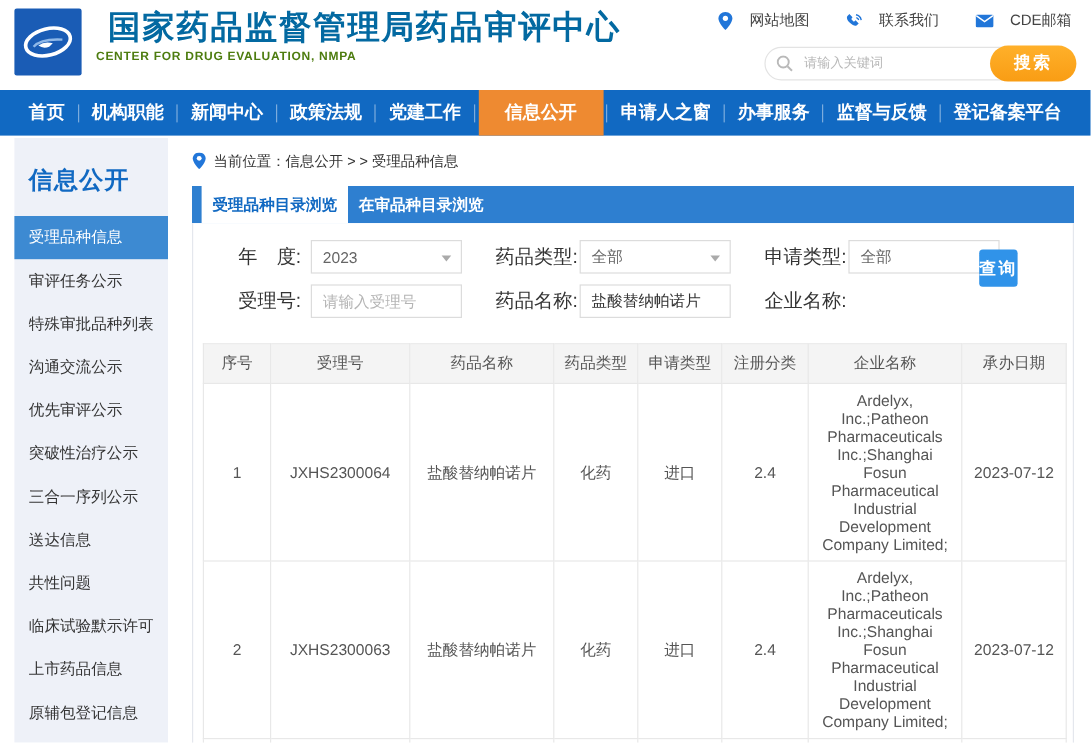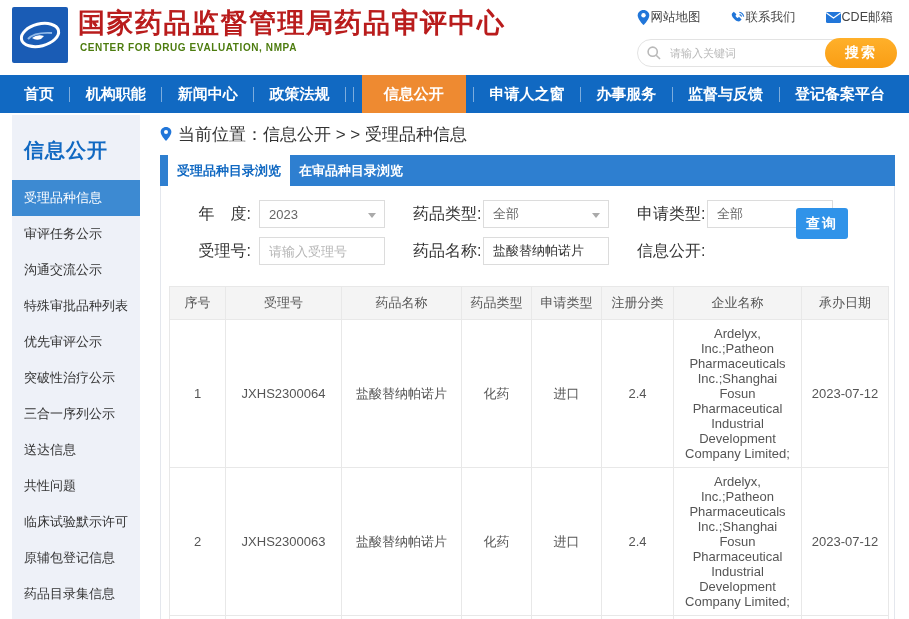--- a/index.html
+++ b/index.html
@@ -4,24 +4,24 @@
 <style>
   * { box-sizing: border-box; margin: 0; padding: 0; }
   html,body { background:#fff; }
   .viewport {
     position: relative; width: 909px; height: 619px; overflow: hidden;
     background: #fff; font-family: "Liberation Sans", sans-serif;
   }
   
   .header { position:absolute; top:0; left:0; width:909px; height:75px; background:#fff; }
   .logo { position:absolute; left:12px; top:7px; width:56px; height:56px; background:#1a5cb5; border-radius:2px; cursor:pointer; }
-  .brand-title { position:absolute; left:78px; top:5px; font-size:27px; font-weight:bold; color:#b91c1c; letter-spacing:1.5px; white-space:nowrap; }
+  .brand-title { position:absolute; left:90px; top:5px; font-size:27px; font-weight:bold; color:#0369a1; letter-spacing:1.5px; white-space:nowrap; }
   .brand-sub { position:absolute; left:80px; top:42px; font-size:10px; font-weight:bold; color:#4d7c0f; letter-spacing:0.6px; white-space:nowrap; }
   .quick-links { position:absolute; right:16px; top:9px; display:flex; gap:30px; }
-  .ql { display:flex; align-items:center; gap:1px; font-size:12.5px; color:#444; cursor:pointer; white-space:nowrap; }
+  .ql { display:flex; align-items:center; gap:14px; font-size:12.5px; color:#444; cursor:pointer; white-space:nowrap; }
   .ql svg { display:block; }
   .searchbox { position:absolute; right:14px; top:39px; width:258px; height:28px; }
   .searchbox input {
     width:100%; height:28px; border:1px solid #e3e3e3; border-radius:15px;
     padding:0 76px 0 32px; font-size:11px; color:#555; outline:none;
     font-family:"Liberation Sans",sans-serif; background:#fff;
   }
   .searchbox input::placeholder { color:#b8b8b8; }
   .mag { position:absolute; left:10px; top:7px; }
   .search-btn {
@@ -45,42 +45,42 @@
   .sidebar { position:absolute; left:12px; top:115px; width:128px; height:504px; background:#eef1f8; }
   .sidebar-title { color:#1169c2; font-size:20px; font-weight:bold; padding:22px 0 16px 12px; letter-spacing:1px; }
   .side-list { list-style:none; }
   .side-item {
     height:36px; line-height:36px; font-size:13px; color:#333; padding-left:12px;
     cursor:pointer; white-space:nowrap; overflow:hidden;
   }
   .side-item.active { background:#3d8ad2; color:#fff; }
   
   .main { position:absolute; left:160px; top:121px; width:735px; }
-  .breadcrumb { display:flex; align-items:center; gap:6px; font-size:17px; color:#333; height:26px; }
+  .breadcrumb { display:flex; align-items:center; gap:6px; font-size:12px; color:#333; height:26px; }
   .tabbar { margin-top:8px; height:31px; background:#2e7fd0; display:flex; padding-left:8px; }
   .tab { width:122px; text-align:center; line-height:31px; font-size:13px; font-weight:bold; color:#fff; cursor:pointer; white-space:nowrap; }
   .tab.active { background:#fff; color:#1169c2; }
   .panel { border:1px solid #e4e7ed; border-top:none; background:#fff; min-height:470px; }
   
   .filters { position:relative; padding:14px 0 8px 0; }
   .f-row { display:flex; align-items:center; margin-bottom:9px; }
   .f-group { display:flex; align-items:center; margin-left:28px; }
   .f-label { width:62px; text-align:right; margin-right:8px; font-size:16px; color:#333; white-space:nowrap; }
   .select {
     width:126px; height:28px; border:1px solid #dcdcdc; background:#fff; position:relative;
     display:flex; align-items:center; padding:0 20px 0 9px; font-size:13px; color:#666; cursor:pointer;
   }
   .chev { position:absolute; right:8px; top:12px; width:0; height:0; border-left:4px solid transparent; border-right:4px solid transparent; border-top:5px solid #aaa; }
   .txt {
     width:126px; height:28px; border:1px solid #dcdcdc; padding:2px 9px; font-size:13px; color:#333;
     outline:none; font-family:"Liberation Sans",sans-serif; background:#fff;
   }
   .txt::placeholder { color:#b5b5b5; }
   .query-btn {
-    position:absolute; right:46px; top:22px; width:52px; height:31px; border:none; border-radius:3px;
+    position:absolute; right:46px; top:22px; width:32px; height:31px; border:none; border-radius:3px;
     background:#3093e9; color:#fff; font-size:14px; font-weight:bold; cursor:pointer; letter-spacing:2px;
     font-family:"Liberation Sans",sans-serif;
   }
   
   .grid { border-collapse:collapse; table-layout:fixed; width:719px; margin:4px 8px 0 8px; }
   .grid th {
     background:#f4f4f4; border:1px solid #e8e8e8; height:33px; font-size:13px; color:#555;
     font-weight:normal; text-align:center;
   }
   .grid td {
@@ -141,45 +141,47 @@
 
   <div class="nav">
       <div class="nav-item">首页</div>
       <span class="nav-sep"></span>
       <div class="nav-item">机构职能</div>
       <span class="nav-sep"></span>
       <div class="nav-item">新闻中心</div>
       <span class="nav-sep"></span>
       <div class="nav-item">政策法规</div>
       <span class="nav-sep"></span>
+      <div class="nav-item">党建工作</div>
       <span class="nav-sep"></span>
       <div class="nav-item active">信息公开</div>
       <span class="nav-sep"></span>
       <div class="nav-item">申请人之窗</div>
       <span class="nav-sep"></span>
       <div class="nav-item">办事服务</div>
       <span class="nav-sep"></span>
       <div class="nav-item">监督与反馈</div>
       <span class="nav-sep"></span>
       <div class="nav-item">登记备案平台</div>
     </div>
 
   <div class="sidebar">
     <div class="sidebar-title">信息公开</div>
     <ul class="side-list">
         <li class="side-item active">受理品种信息</li>
         <li class="side-item">审评任务公示</li>
+        <li class="side-item">特殊审批品种列表</li>
         <li class="side-item">沟通交流公示</li>
-        <li class="side-item">特殊审批品种列表</li>
         <li class="side-item">优先审评公示</li>
         <li class="side-item">突破性治疗公示</li>
         <li class="side-item">三合一序列公示</li>
         <li class="side-item">送达信息</li>
         <li class="side-item">共性问题</li>
         <li class="side-item">临床试验默示许可</li>
+        <li class="side-item">上市药品信息</li>
         <li class="side-item">原辅包登记信息</li>
         <li class="side-item">药品目录集信息</li>
       </ul>
   </div>
 
   <div class="main">
     <div class="breadcrumb">
       <svg width="12" height="14" viewBox="0 0 13 15">
         <path d="M6.5 0C3 0 .7 2.6.7 5.4c0 3.4 4.4 8.3 5.8 9.6 1.4-1.3 5.8-6.2 5.8-9.6C12.3 2.6 10 0 6.5 0z" fill="#2176d9"></path>
         <circle cx="6.5" cy="5.3" r="2.2" fill="#fff"></circle>
@@ -220,21 +222,21 @@
         <div class="f-row">
           <div class="f-group">
             <span class="f-label">受理号:</span>
             <input class="txt" type="text" placeholder="请输入受理号" style="">
           </div>
           <div class="f-group">
             <span class="f-label">药品名称:</span>
             <input class="txt" type="text" value="盐酸替纳帕诺片" style="">
           </div>
           <div class="f-group">
-            <span class="f-label">信息公开:</span>
+            <span class="f-label">企业名称:</span>
           </div>
         </div>
         <button class="query-btn">查询</button>
       </div>
 
       <table class="grid">
         <colgroup>
           <col style="width:56px">
             <col style="width:116px">
             <col style="width:120px">

